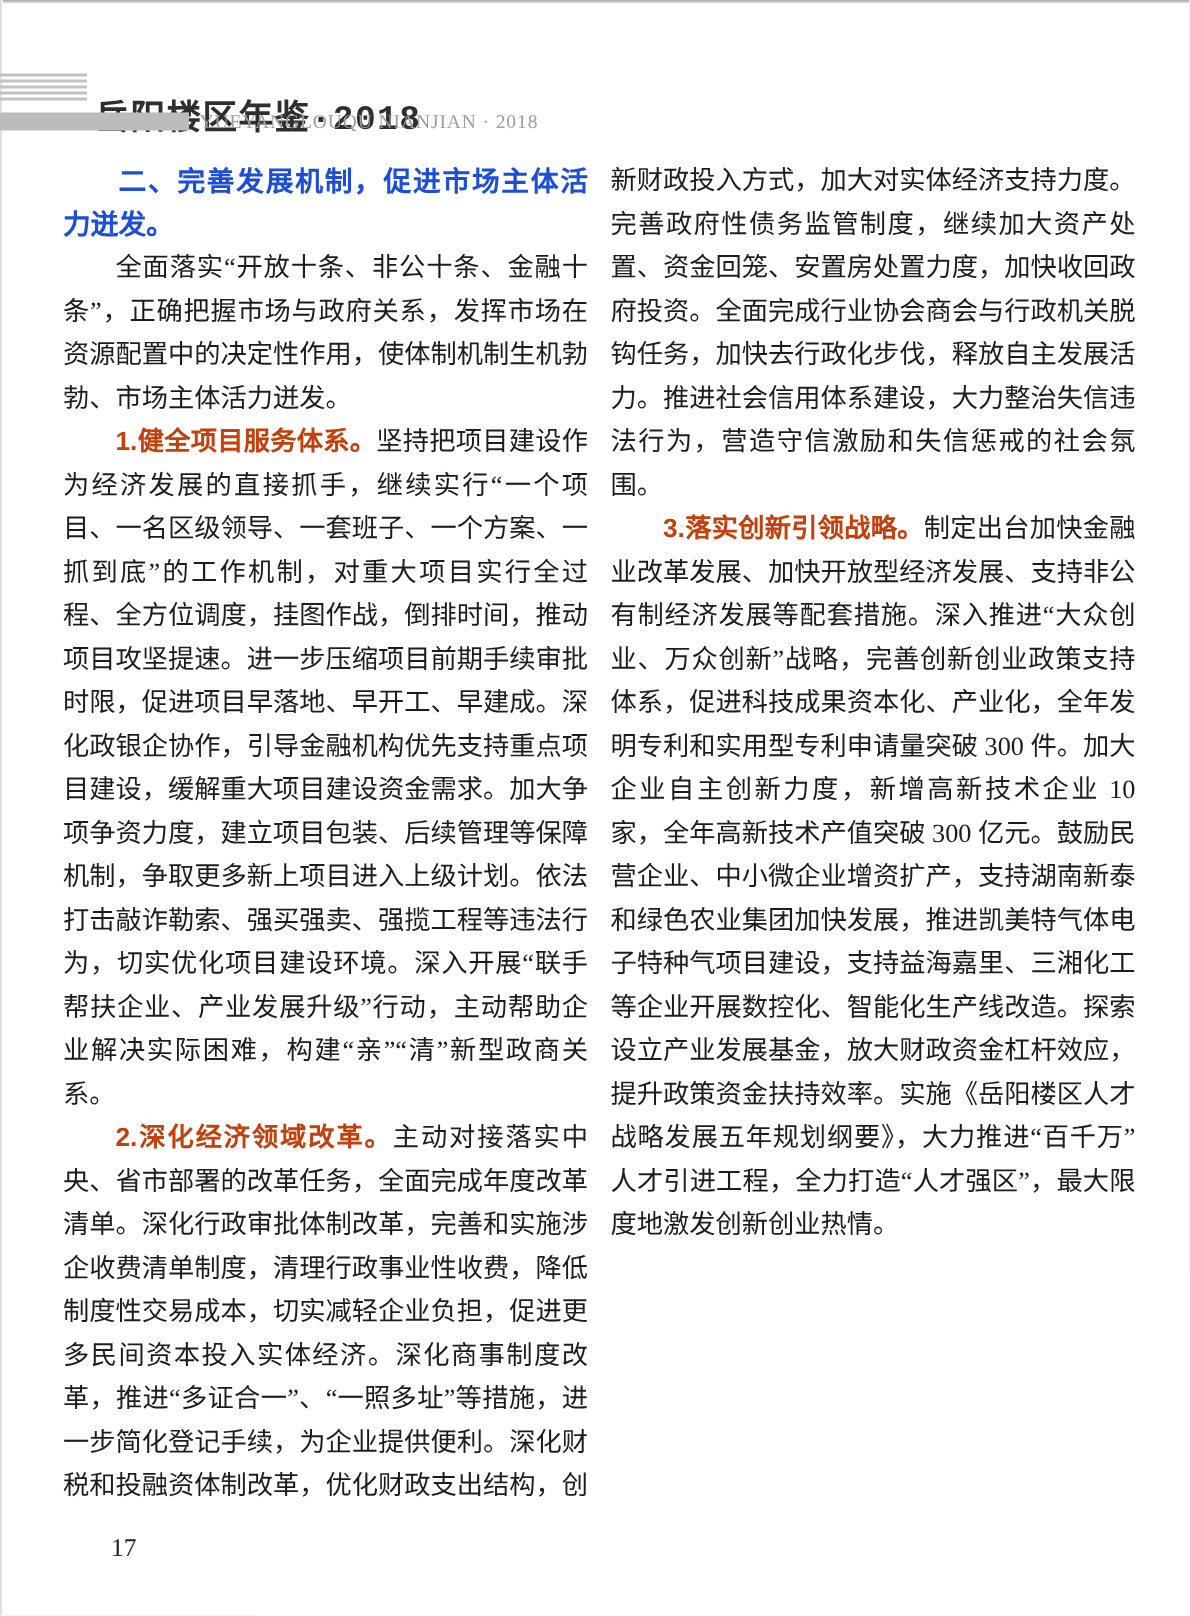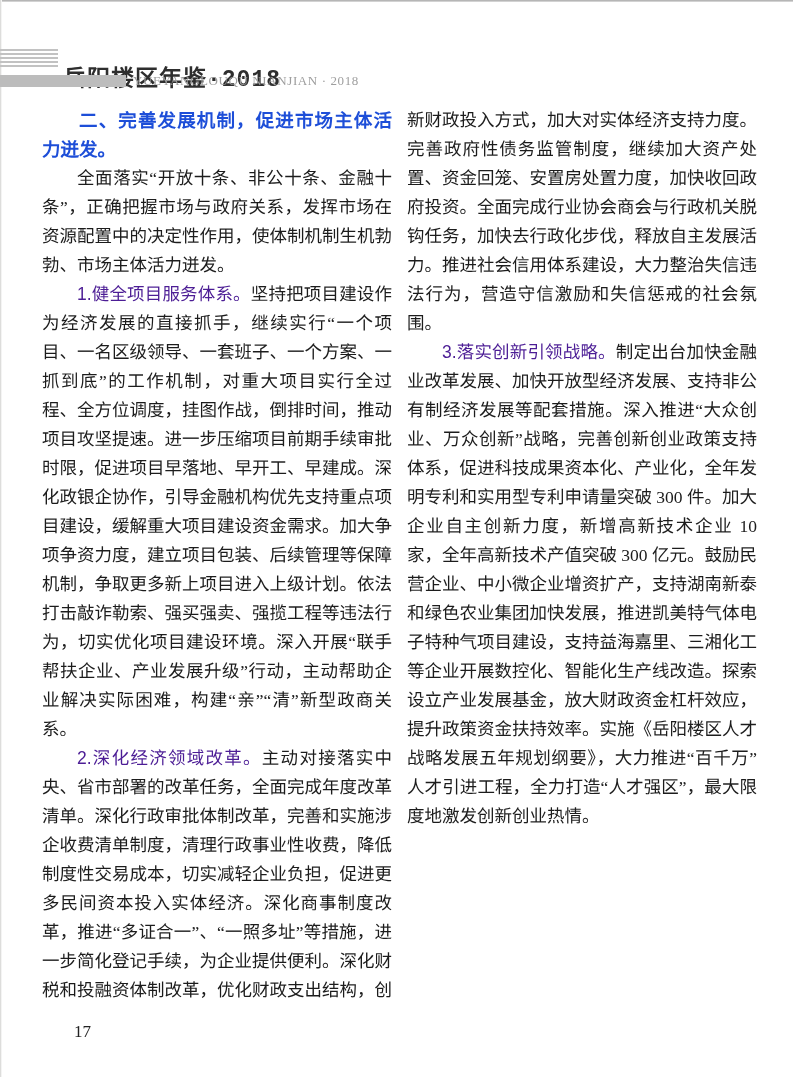--- a/index.html
+++ b/index.html
@@ -98,22 +98,22 @@
     text-indent: 2em;
   }
   .sec-heading {
     font-family: "Liberation Sans", "DejaVu Sans", sans-serif;
     font-weight: bold;
     font-size: 18.5px;
     color: #1d4ed8;
   }
   .para-lead {
     font-family: "Liberation Sans", "DejaVu Sans", sans-serif;
-    font-weight: normal;
-    color: #4c1d95;
+    font-weight: bold;
+    color: #c2410c;
   }
   
   .page-number {
     position: absolute;
     left: 74px;
     top: 1022px;
     font-size: 17px;
     color: #222222;
   }
 </style>

